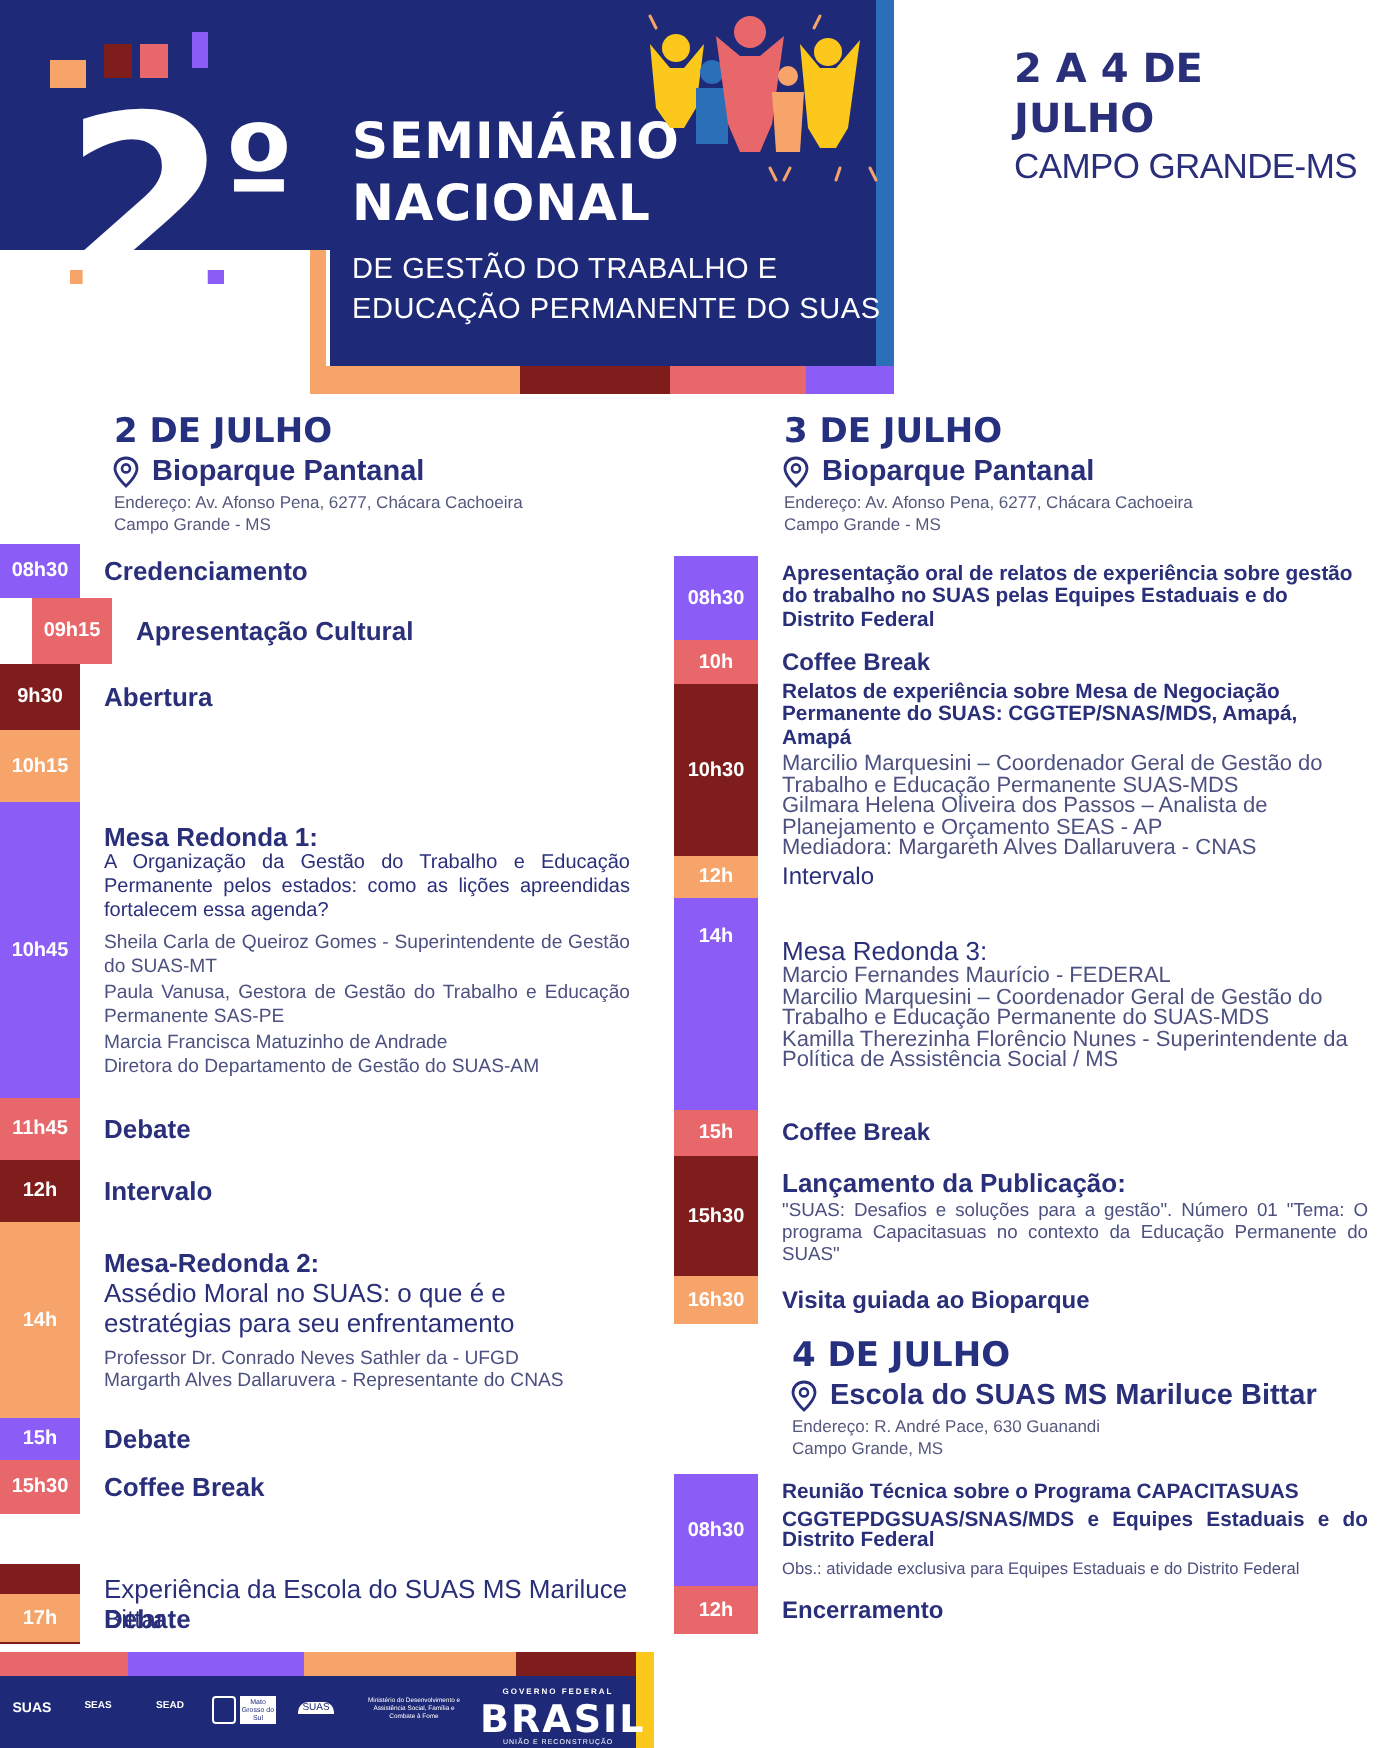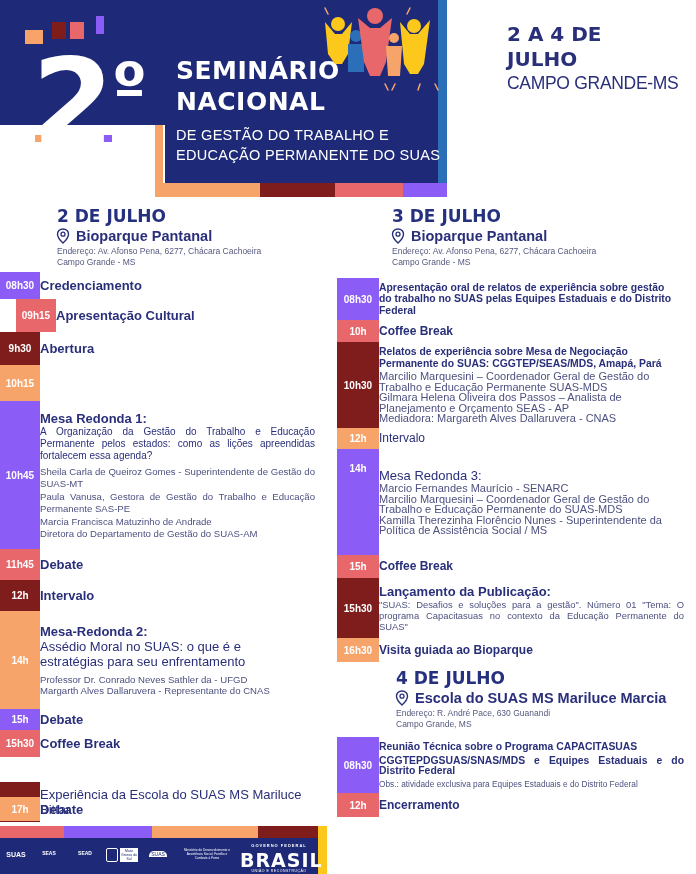--- a/index.html
+++ b/index.html
@@ -28,21 +28,21 @@
 
   
   .day-title { position: absolute; font-family: "DejaVu Sans", sans-serif; font-weight: 900; font-size: 17px; color: #25307e; }
   .venue { position: absolute; display: flex; align-items: center; gap: 6px; font-size: 14.5px; font-weight: bold; color: #2a2f7a; }
   .venue svg { width: 14px; height: 16px; }
   .addr { position: absolute; font-size: 8.5px; line-height: 11px; color: #55597e; }
 
   .row { position: absolute; display: flex; }
   .time { width: 40px; flex: none; display: flex; align-items: center; justify-content: center; font-size: 10px; font-weight: bold; color: #ffffff; }
   .rtime { width: 42px; }
-  .content { display: flex; flex-direction: column; justify-content: center; }
+  .content { padding-left: 12px; display: flex; flex-direction: column; justify-content: center; }
   .t-main { font-size: 13px; font-weight: bold; color: #2a2f7a; line-height: 15px; }
   .t-sub { font-size: 10px; color: #2a2f7a; line-height: 12px; text-align: justify; }
   .t-sub-b { font-size: 10px; font-weight: bold; color: #2a2f7a; line-height: 12px; text-align: justify; }
   .t-small { font-size: 11px; color: #4d5180; line-height: 10.5px; }
   .t-person { font-size: 9.6px; color: #4d5180; line-height: 11.5px; text-align: justify; }
 
   .c-blue { background: #8b5cf6; }
   .c-red { background: #e8676b; }
   .c-yellow { background: #7f1d1d; }
   .c-orange { background: #f6a46a; }
@@ -239,37 +239,37 @@
   </div>
   <div class="row" style="left:337px;top:320px;width:355px;height:22px;">
     <div class="time rtime c-red">10h</div>
     <div class="content">
         <div class="t-main" style="font-size:12px;">Coffee Break</div>
       </div>
   </div>
   <div class="row" style="left:337px;top:342px;width:355px;height:86px;">
     <div class="time rtime c-yellow">10h30</div>
     <div class="content" style="width:305px;">
-      <div class="t-sub-b" style="font-size:10.4px;line-height:11.5px;text-align:left;margin-bottom:2px;">Relatos de experiência sobre Mesa de Negociação Permanente do SUAS: CGGTEP/SEAS/MDS, Amapá, Pará</div>
+      <div class="t-sub-b" style="font-size:10.4px;line-height:11.5px;text-align:left;margin-bottom:2px;">Relatos de experiência sobre Mesa de Negociação Permanente do SUAS: CGGTEP/SNAS/MDS, Amapá, Amapá</div>
       <div class="t-small">Marcilio Marquesini – Coordenador Geral de Gestão do Trabalho e Educação Permanente SUAS-MDS</div>
       <div class="t-small">Gilmara Helena Oliveira dos Passos – Analista de Planejamento e Orçamento SEAS - AP</div>
       <div class="t-small">Mediadora: Margareth Alves Dallaruvera - CNAS</div>
     </div>
   </div>
   <div class="row" style="left:337px;top:428px;width:355px;height:21px;">
     <div class="time rtime c-orange">12h</div>
     <div class="content">
         <div class="t-main" style="font-size:12px;font-weight:normal;">Intervalo</div>
       </div>
   </div>
   <div class="row" style="left:337px;top:449px;width:355px;height:106px;">
     <div class="time rtime c-blue" style="align-items:flex-start;padding-top:14px;">14h</div>
     <div class="content" style="width:305px;">
       <div class="t-main" style="font-weight:normal;">Mesa Redonda 3:</div>
-      <div class="t-small">Marcio Fernandes Maurício - SENARC</div>
+      <div class="t-small">Marcio Fernandes Maurício - FEDERAL</div>
       <div class="t-small">Marcilio Marquesini – Coordenador Geral de Gestão do Trabalho e Educação Permanente do SUAS-MDS</div>
       <div class="t-small">Kamilla Therezinha Florêncio Nunes - Superintendente da Política de Assistência Social / MS</div>
     </div>
   </div>
   <div class="row" style="left:337px;top:555px;width:355px;height:23px;">
     <div class="time rtime c-red">15h</div>
     <div class="content">
         <div class="t-main" style="font-size:12px;">Coffee Break</div>
       </div>
   </div>
@@ -288,21 +288,21 @@
   </div>
 </div>
 
 <div>
   <div class="day-title" style="left:396px;top:668px;">4 DE JULHO</div>
   <div class="venue" style="left:395px;top:690px;">
     <svg viewBox="0 0 14 16">
         <path d="M7 1 C3.5 1 1.5 3.5 1.5 6.2 C1.5 10 7 15 7 15 C7 15 12.5 10 12.5 6.2 C12.5 3.5 10.5 1 7 1 Z" fill="none" stroke="#2a2f7a" stroke-width="1.4"></path>
         <circle cx="7" cy="6.2" r="2" fill="none" stroke="#2a2f7a" stroke-width="1.3"></circle>
       </svg>
-    <span>Escola do SUAS MS Mariluce Marcia</span>
+    <span>Escola do SUAS MS Mariluce Bittar</span>
   </div>
   <div class="addr" style="left:396px;top:708px;">
     <div>Endereço: R. André Pace, 630 Guanandi</div>
     <div>Campo Grande, MS</div>
   </div>
 
   <div class="row" style="left:337px;top:737px;width:355px;height:56px;">
     <div class="time rtime c-blue">08h30</div>
     <div class="content" style="width:305px;">
       <div class="t-sub-b" style="font-size:10.4px;margin-bottom:3px;">Reunião Técnica sobre o Programa CAPACITASUAS</div>

